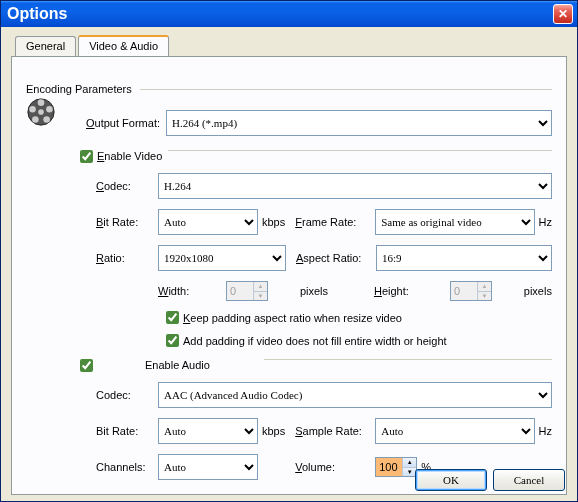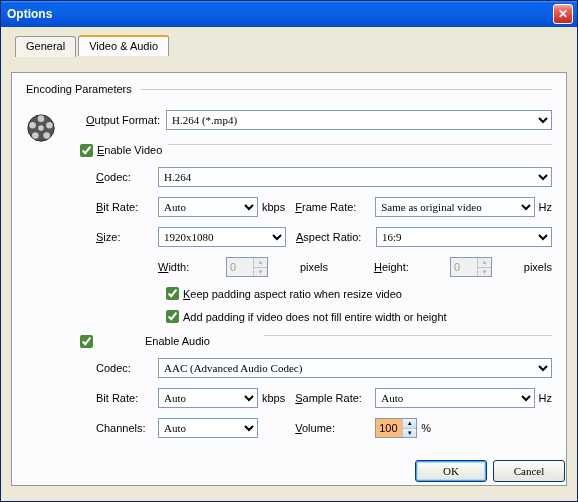--- a/index.html
+++ b/index.html
@@ -13,21 +13,21 @@
     overflow: hidden;
   }
   .window { width: 578px; height: 502px; border: 1px solid #0a246a; background: #ece9d8; position: relative; }
   .titlebar {
     height: 26px;
     background: linear-gradient(to bottom, #3a95ff 0%, #0a62e8 8%, #0a62e8 40%, #0551d6 88%, #0046c8 100%);
     display: flex; align-items: center; justify-content: space-between;
     padding: 0 4px 0 6px;
     color: #fff;
   }
-  .titlebar .title { font-weight: bold; font-size: 12px; }
+  .titlebar .title { font-weight: bold; font-size: 16px; }
   .close-btn {
     width: 20px; height: 20px;
     background: linear-gradient(to bottom, #f5a89f 0%, #e8645a 30%, #d63f33 70%, #c12a1e 100%);
     border: 1px solid #fff; border-radius: 3px;
     display: flex; align-items: center; justify-content: center;
     color: #fff; font-weight: bold; font-size: 12px;
     cursor: pointer;
   }
   .client { padding: 8px 10px 10px 10px; }
   .tabstrip { display: flex; position: relative; margin-left: 4px;}
@@ -45,24 +45,23 @@
   .tab.active {
     background: #fcfcfe;
     border-top: 2px solid #f0a030;
     z-index: 2;
     padding-bottom: 4px;
     top: 0;
   }
   .tabpanel {
     border: 1px solid #919b9c;
     background: #fcfcfe;
-    padding: 10px 14px 14px 14px;
+    padding: 26px 14px 14px 14px;
     position: relative;
     min-height: 414px;
-    margin-top: 16px;
   }
   .fieldset {
     border: none; padding: 0; margin: 0;
     position: relative;
   }
   .fieldset .legend {
     position: absolute; top: -6px; left: 0;
     background: #fcfcfe; padding-right: 6px;
     color: #000;
   }
@@ -77,39 +76,39 @@
   }
   .row { display: flex; align-items: center; margin-top: 10px; }
   .lbl { width: 62px; text-align: left; }
   .lbl-output { display:inline-block; width: 86px; text-align: right; padding-right: 6px;}
   .sec-line { border-top: 1px solid #d0d0c0; flex: 1; margin-left: 6px; height: 0;}
   .chk-row { display: flex; align-items: flex-start; margin: 14px 0 6px 54px; }
   input[type=checkbox] { width: 13px; height: 13px; margin: 0 4px 0 0; accent-color: #4a8a3a; }
   select, .combo, input[type=text] {
     font-family: Tahoma; font-size: 11px;
     border: 1px solid #7f9db9; background: #fff;
-    height: 20px; padding: 1px 2px;
+    height: 26px; padding: 1px 2px;
   }
   select { padding: 1px; }
   .unit { margin-left: 4px; }
   .spinner {
     width: 42px; height: 20px;
     border: 1px solid #7f9db9;
     display: inline-flex; background: #fdba74;
   }
   .spinner.disabled { background: #f0f0f0; color: #a0a0a0; }
   .spinner .val { flex: 1; display:flex; align-items:center; padding-left:3px; }
   .spinner .arrows { width: 14px; display:flex; flex-direction:column; }
   .spinner .arrows div { flex:1; display:flex; align-items:center; justify-content:center; font-size:6px; border-left:1px solid #c0c8d8; background: linear-gradient(#eef3fb,#cfe0f5); cursor:pointer;}
   .spinner .arrows div:first-child { border-bottom:1px solid #c0c8d8;}
   .spinner.disabled .arrows div { color:#b0b0b0; background:#eee;}
   .indent { margin-left: 70px; }
   .two-col .col2lbl { width: 80px; text-align:left; margin-left: 10px;}
   .subchk { display:flex; align-items:center; margin-left: 140px; margin-top: 10px; }
-  .btnbar { position: absolute; right: 12px; bottom: 19px; display:flex; gap:6px; }
+  .btnbar { position: absolute; right: 12px; bottom: 10px; display:flex; gap:6px; }
   .btn {
     min-width: 72px; height: 22px;
     border: 1px solid #003c74;
     background: linear-gradient(#fefefe, #f0f0ea 50%, #e6e6de);
     border-radius: 3px;
     font-family: Tahoma; font-size:11px;
     cursor: pointer;
   }
   .btn.default { box-shadow: 0 0 0 1px #4aa3ff inset, 0 0 0 2px #b7dbff inset; }
   .underline-first::first-letter { text-decoration: underline; }
@@ -177,21 +176,21 @@
         </select>
         <span class="unit">kbps</span>
         <span class="col2lbl underline-first">Frame Rate:</span>
         <select style="flex:1;">
           <option>Same as original video</option>
         </select>
         <span class="unit">Hz</span>
       </div>
 
       <div class="row indent two-col">
-        <span class="lbl underline-first">Size:</span>
+        <span class="lbl underline-first">Ratio:</span>
         <select style="width:128px;">
           <option>1920x1080</option>
         </select>
         <span class="col2lbl underline-first">Aspect Ratio:</span>
         <select style="flex:1;">
           <option>16:9</option>
         </select>
       </div>
 
       <div class="row" style="margin-left:132px;justify-content:space-between;">

